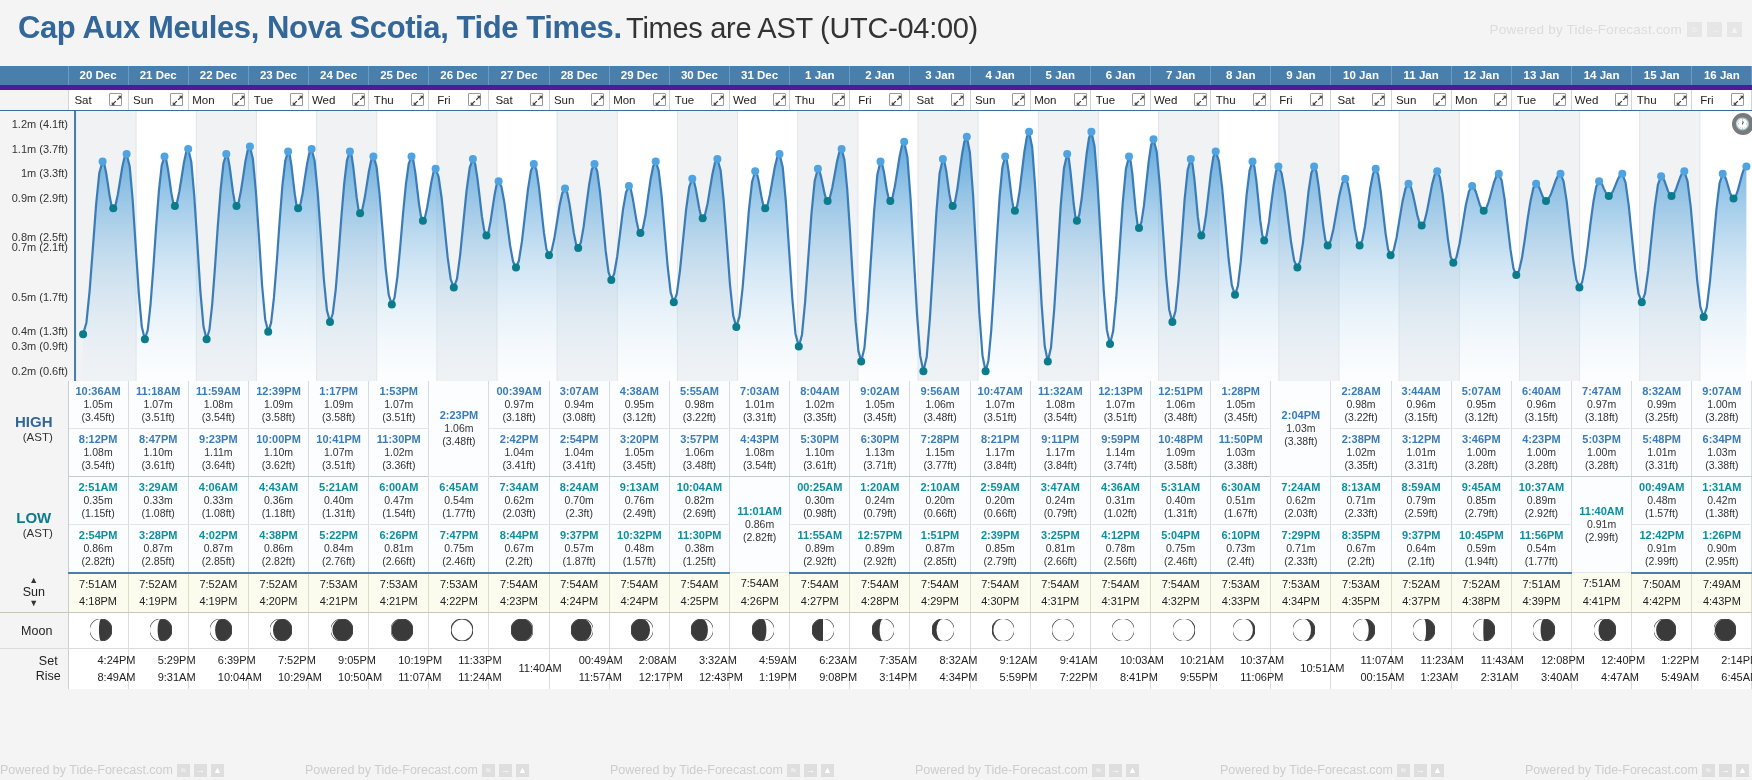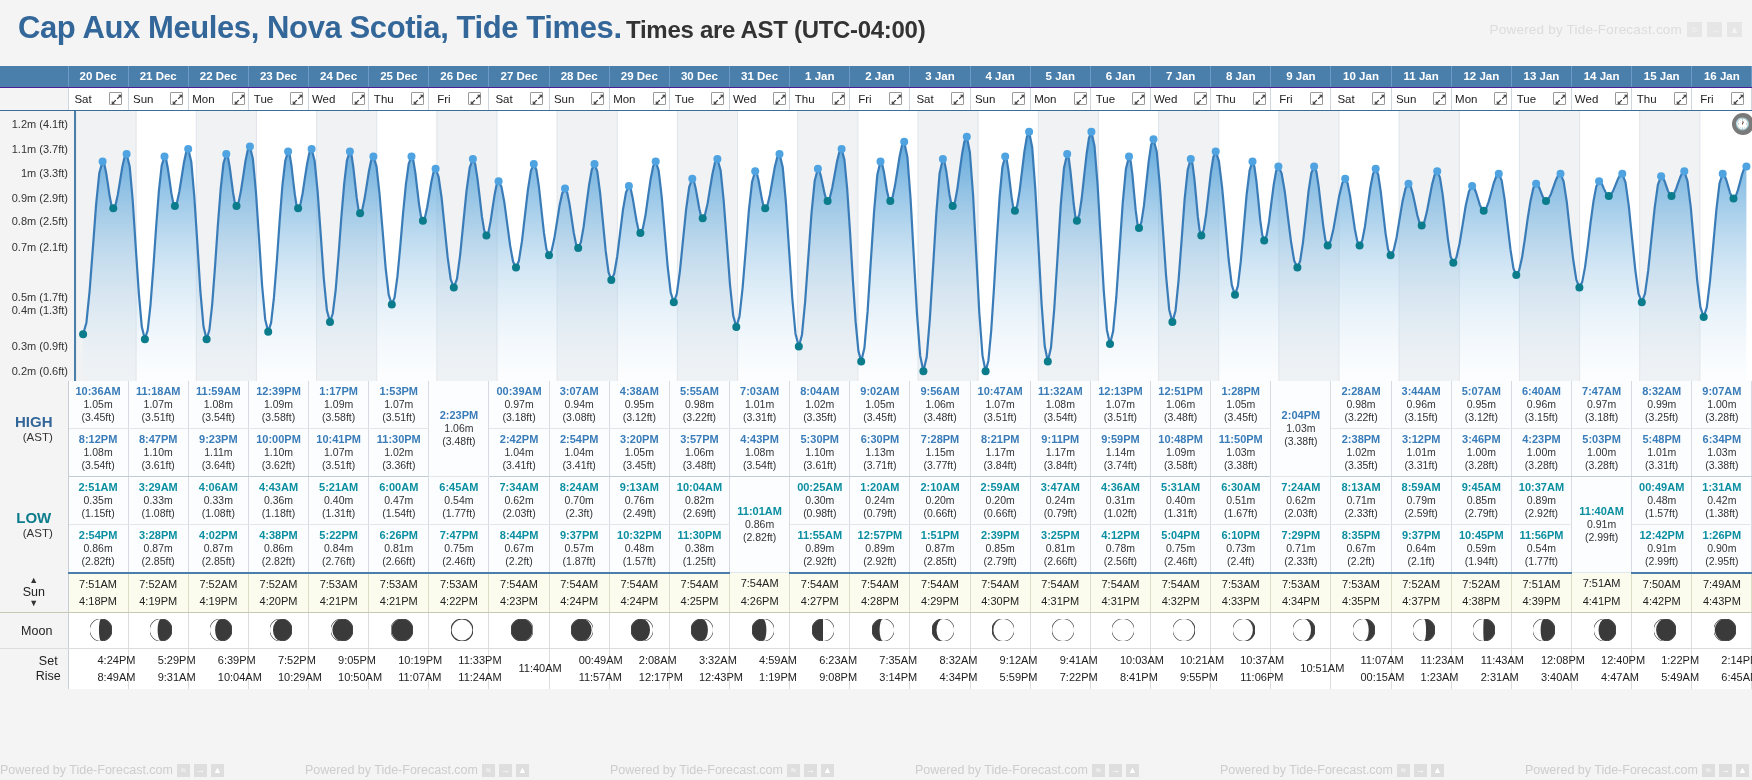--- a/index.html
+++ b/index.html
@@ -15,21 +15,21 @@
   
   .titlebar {
     height: 66px; position: relative;
     padding: 10px 0 0 18px;
     white-space: nowrap;
   }
   .title-main {
     font-size: 31px; font-weight: bold; color: #336699; letter-spacing: -0.4px;
   }
   .title-sub {
-    font-size: 24px; font-weight: bold; color: #333; letter-spacing: -0.3px;
+    font-size: 29px; font-weight: normal; color: #333; letter-spacing: -0.3px;
   }
   .powered {
     position: absolute; right: 10px; top: 22px;
     font-size: 13.5px; color: #dcdcdc; letter-spacing: 0.2px;
     display: flex; align-items: center; gap: 5px;
   }
   .pw-ico {
     width: 15px; height: 15px; background: #e6e6e6; color:#f4f4f4;
     font-size: 10px; line-height: 15px; text-align: center; display:inline-block;
   }
@@ -39,21 +39,21 @@
   table.tide {
     border-collapse: collapse; width: 1752px; table-layout: fixed;
     font-size: 11px;
   }
   table.tide td, table.tide th { padding: 0; margin: 0; }
 
   
   tr.daterow td {
     background: #4a7fac; color: #fff; font-weight: bold; font-size: 11.5px;
     text-align: center; height: 21px; border-right: 1px solid #6b9ac4;
-    border-bottom: 1px solid #4c1d95;
+    border-bottom: 5px solid #4c1d95;
     white-space: nowrap;
   }
   tr.daterow td.lbl { background:#4a7fac; border-right:1px solid #6b9ac4;}
 
   tr.dowrow td {
     background: #fff; color: #222; font-size: 11.5px;
     text-align: center; height: 23px;
     border-right: 1px solid #cfd6dd; border-bottom: 1px solid #3c6d97;
     white-space: nowrap;
   }
@@ -612,24 +612,24 @@
             </td>
           </tr>
           <tr class="chartrow">
             <td colspan="29">
               <div class="chart-wrap">
                 <div class="axis">
                   <div class="tick" style="top:13.4px">1.2m (4.1ft)</div>
                   <div class="tick" style="top:38.1px">1.1m (3.7ft)</div>
                   <div class="tick" style="top:62.8px">1m (3.3ft)</div>
                   <div class="tick" style="top:87.5px">0.9m (2.9ft)</div>
-                  <div class="tick" style="top:110px">0.8m (2.5ft)</div>
+                  <div class="tick" style="top:126px">0.8m (2.5ft)</div>
                   <div class="tick" style="top:136.9px">0.7m (2.1ft)</div>
                   <div class="tick" style="top:186.2px">0.5m (1.7ft)</div>
-                  <div class="tick" style="top:199px">0.4m (1.3ft)</div>
+                  <div class="tick" style="top:220px">0.4m (1.3ft)</div>
                   <div class="tick" style="top:235.6px">0.3m (0.9ft)</div>
                   <div class="tick" style="top:260.3px">0.2m (0.6ft)</div>
                 </div>
                 <div class="plot">
                   <svg width="1684" height="270" viewBox="0 0 1684 270">
                     <defs>
                       <linearGradient id="tg" x1="0" y1="0" x2="0" y2="1">
                         <stop offset="0%" stop-color="#4e9fd8" stop-opacity="0.95"></stop>
                         <stop offset="55%" stop-color="#9ec9e8" stop-opacity="0.45"></stop>
                         <stop offset="100%" stop-color="#eaf3fa" stop-opacity="0.15"></stop>

